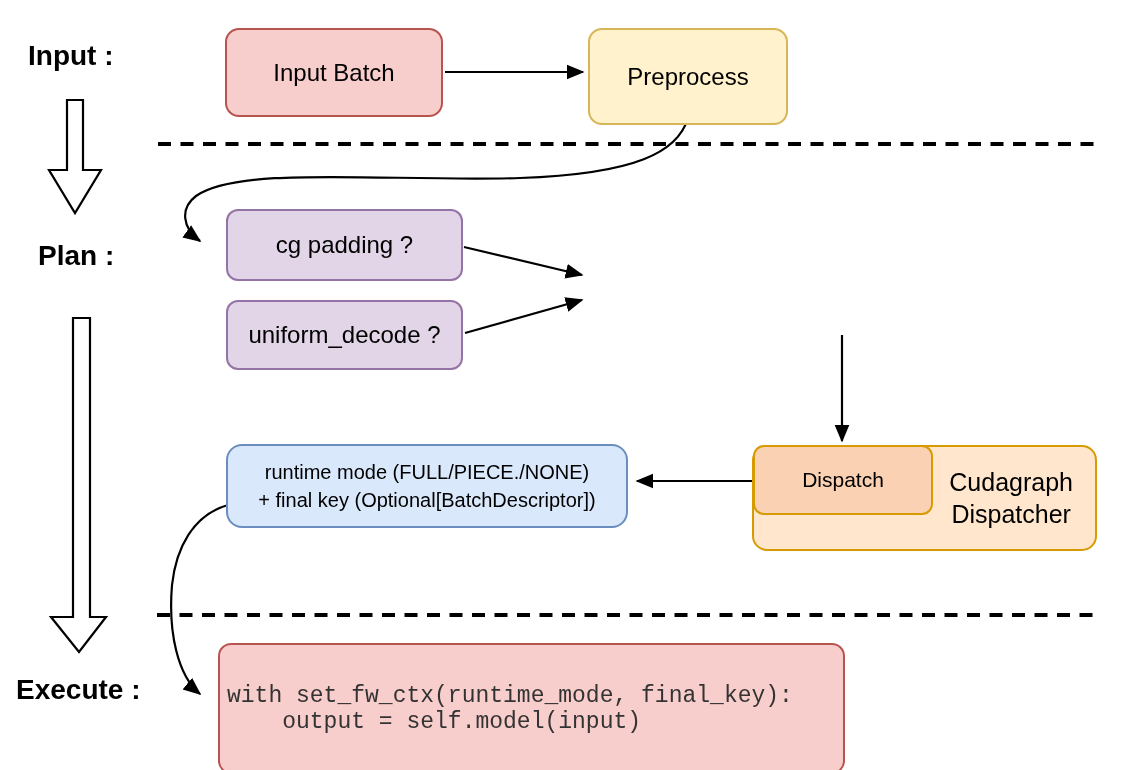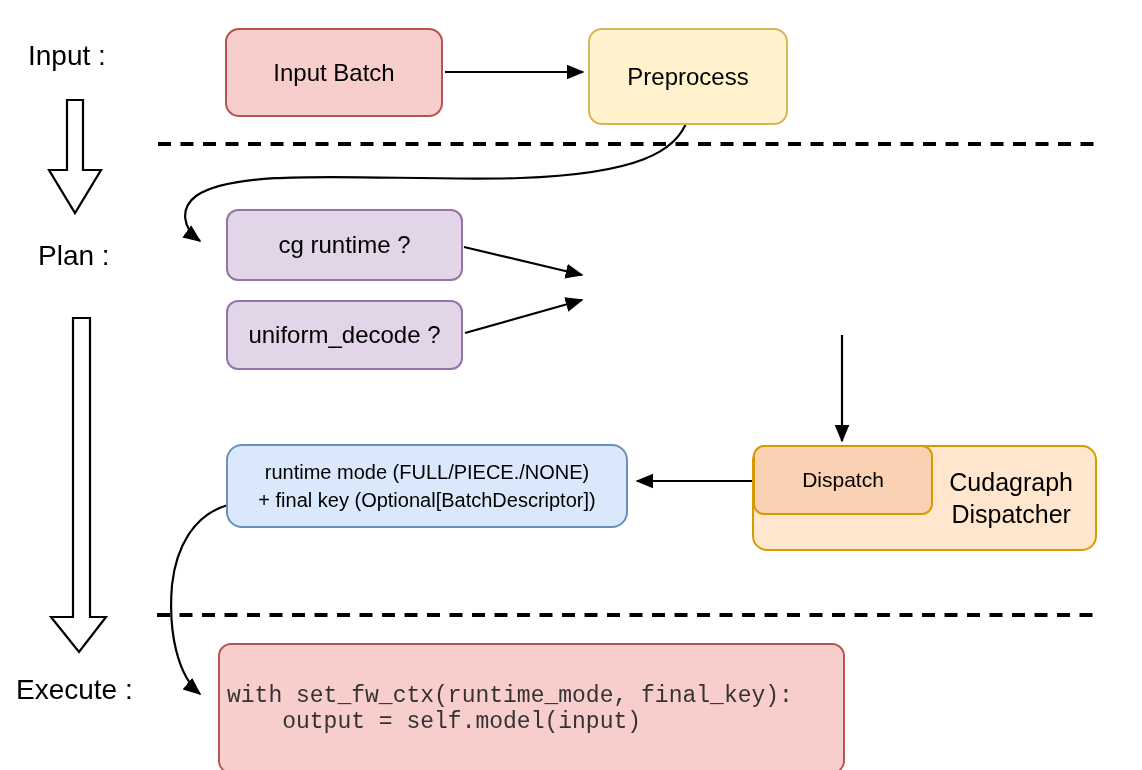--- a/index.html
+++ b/index.html
@@ -7,21 +7,21 @@
     position:relative;width:1142px;height:770px;background:#ffffff;overflow:hidden;
     font-family:"Liberation Sans",sans-serif;color:#000;
   }
   #connectors{position:absolute;left:0;top:0;width:1142px;height:770px;pointer-events:none;}
   .node{
     position:absolute;display:flex;align-items:center;justify-content:center;
     text-align:center;box-sizing:border-box;border:2.5px solid #000;border-radius:14px;
     white-space:nowrap;line-height:1.25;
   }
   .node .lines{display:flex;flex-direction:column;align-items:center;}
-  .stage-label{position:absolute;font-weight:normal;font-size:28px;white-space:nowrap;}
+  .stage-label{position:absolute;font-weight:bold;font-size:28px;white-space:nowrap;}
   
   .red    {background:var(--red-fill);   border-color:var(--red-stroke);}
   .yellow {background:var(--yellow-fill);border-color:var(--yellow-stroke);}
   .purple {background:var(--purple-fill);border-color:var(--purple-stroke);}
   .green  {background:var(--green-fill); border-color:var(--green-stroke);}
   .orange {background:var(--orange-fill);border-color:var(--orange-stroke);}
   .peach  {background:var(--peach-fill); border-color:var(--orange-stroke);text-align:center;}
   .blue   {background:var(--blue-fill);  border-color:var(--blue-stroke);}
 
   #node-input-batch    {left:225px;top:28px; width:218px;height:89px; font-size:24px;}
@@ -78,21 +78,21 @@
 
   <div class="node red" id="node-input-batch">
     <span>Input Batch</span>
   </div>
 
   <div class="node yellow" id="node-preprocess">
     <span>Preprocess</span>
   </div>
 
   <div class="node purple" id="node-cg-padding">
-    <span>cg runtime ?</span>
+    <span>cg padding ?</span>
   </div>
 
   <div class="node purple" id="node-uniform-decode">
     <span>uniform_decode ?</span>
   </div>
 
 
   <div class="node orange" id="node-cudagraph">
     <div class="lines">
       <span>Cudagraph</span>

